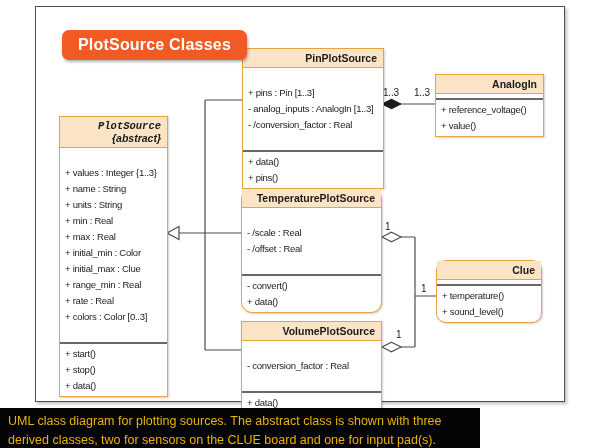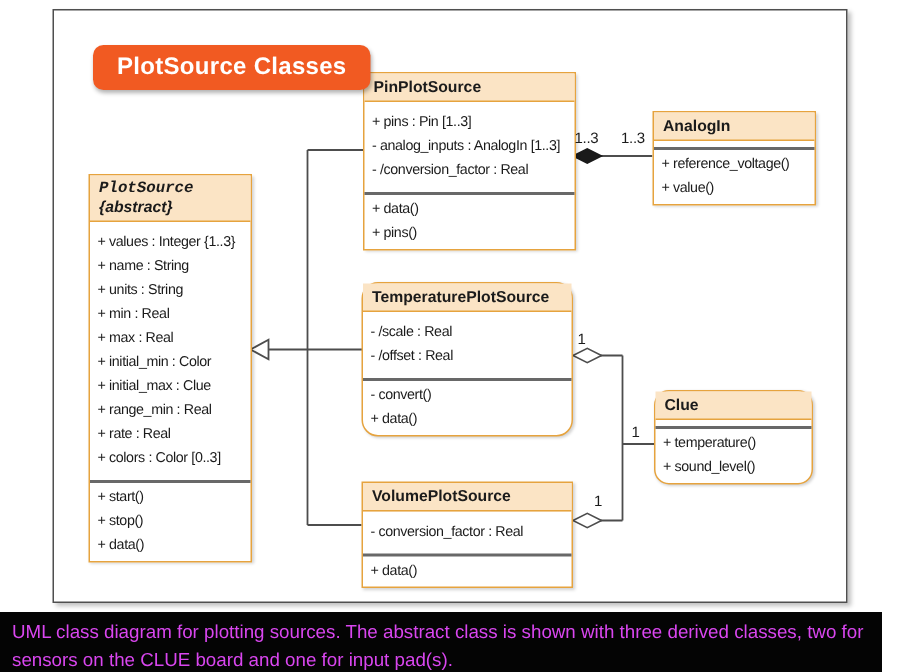--- a/index.html
+++ b/index.html
@@ -14,36 +14,36 @@
   #badge{position:absolute;left:62px;top:30px;z-index:3;background:#F15A22;color:#ffffff;
          font-weight:bold;font-size:16px;padding:6px 16px;border-radius:7px;
          box-shadow:1px 2px 3px rgba(0,0,0,.3);letter-spacing:.2px;}
 
   
   #wires{position:absolute;left:0;top:0;width:600px;height:448px;z-index:1;}
 
   
   .uml-class{position:absolute;background:#ffffff;border:1px solid #E6A33E;z-index:2;
              box-shadow:1px 1px 2px rgba(0,0,0,.18);color:#1b1b1b;}
-  .uml-header{background:#FBE4C5;border-bottom:1px solid #E6A33E;text-align:left;
+  .uml-header{background:#FBE4C5;border-bottom:1px solid #E6A33E;text-align:right;
               font-weight:bold;font-size:10.5px;padding:3px 6px;line-height:12px;}
   .uml-header .stereo{font-weight:bold;font-style:italic;}
   .abstract-name{font-style:italic;font-family:Liberation Mono, monospace;}
-  .uml-attrs{padding:6px 0;}
+  .uml-attrs{padding:17px 0;}
   .uml-attrs.empty{padding:0;height:4px;}
   .uml-methods{border-top:2px solid #686868;padding:2px 0;}
   .uml-row{font-size:9.5px;line-height:16px;padding:0 5px;white-space:nowrap;
            letter-spacing:-0.25px;}
 
   
   .mult{position:absolute;font-size:10px;color:#1b1b1b;z-index:3;letter-spacing:-0.2px;}
 
   
-  #caption{position:absolute;left:0;top:408px;width:588px;height:40px;background:#040404;
-           color:#d946ef;z-index:2;font-size:12.5px;line-height:19px;padding:4px 8px;
+  #caption{position:absolute;left:0;top:408px;width:480px;height:40px;background:#040404;
+           color:#eab308;z-index:2;font-size:12.5px;line-height:19px;padding:4px 8px;
            box-sizing:border-box;}
 </style>
 </head>
 <body>
 
 <div id="page">
 
   <div id="frame"></div>
 
   <div id="badge">PlotSource Classes</div>

